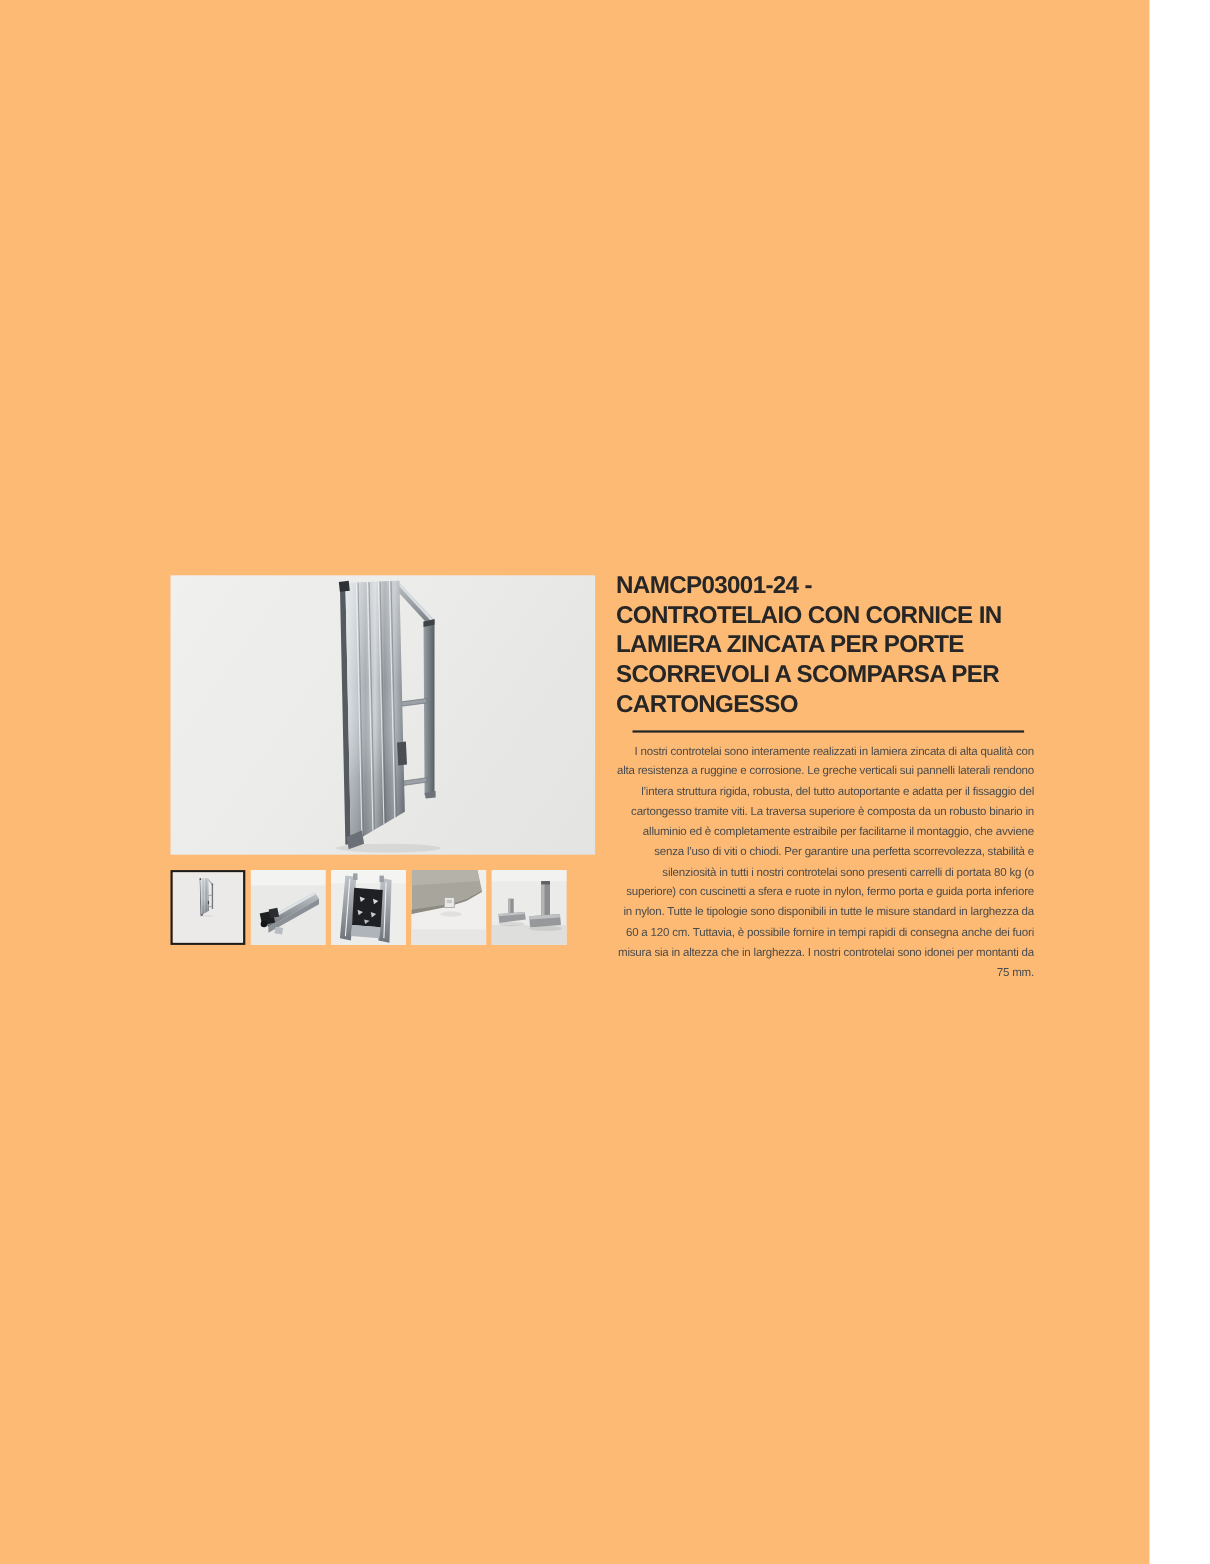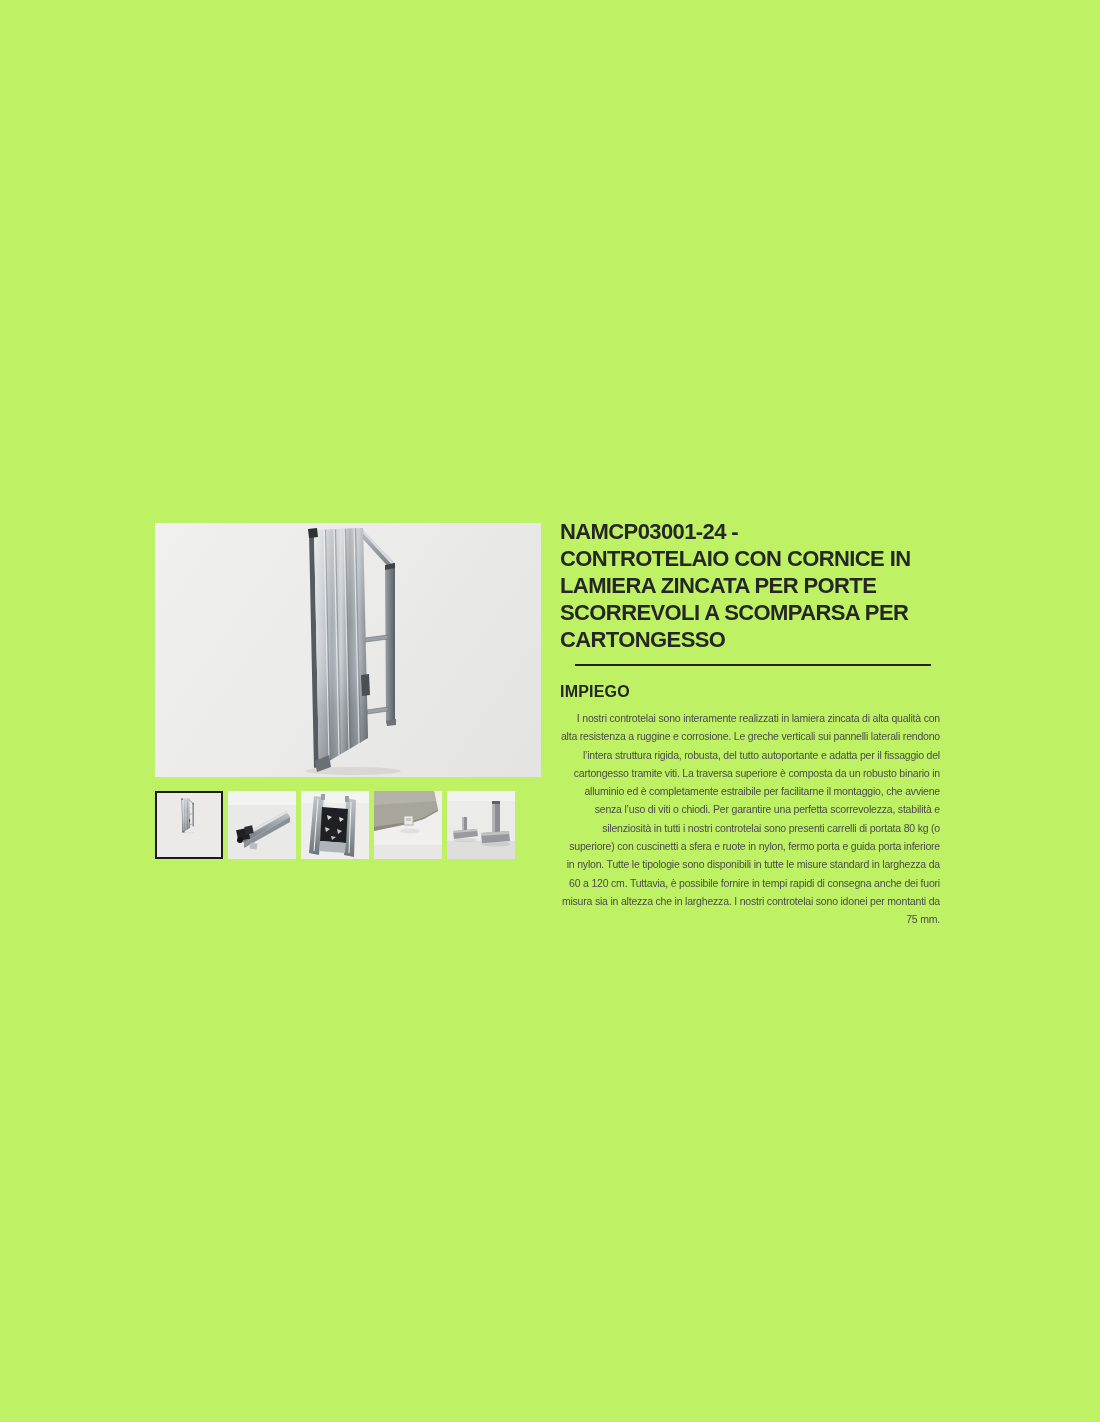--- a/index.html
+++ b/index.html
@@ -3,24 +3,25 @@
 <meta charset="utf-8">
 <style>
   html, body {
     margin: 0;
     padding: 0;
     background: #ffffff;
     font-family: "Liberation Sans", sans-serif;
   }
   .page {
     position: relative;
-    width: 1100px;
+    width: 1008px;
     height: 1422px;
-    background: #bef264;
+    background: #fdba74;
     overflow: hidden;
+    padding-left: 37px;
   }
 
   
   .main-image {
     position: absolute;
     left: 155px;
     top: 523px;
     width: 386px;
     height: 254px;
     background: linear-gradient(125deg, #f0f0ee 0%, #ebebe9 45%, #e3e3e1 100%);
@@ -248,18 +249,17 @@
 
   <div class="info-col">
     <h1 class="product-title">NAMCP03001-24 -
 CONTROTELAIO CON CORNICE IN
 LAMIERA ZINCATA PER PORTE
 SCORREVOLI A SCOMPARSA PER
 CARTONGESSO</h1>
 
     <hr class="title-separator">
 
-    <h2 class="section-heading">IMPIEGO</h2>
 
     <p class="product-description">I nostri controtelai sono interamente realizzati in lamiera zincata di alta qualità con alta resistenza a ruggine e corrosione. Le greche verticali sui pannelli laterali rendono l’intera struttura rigida, robusta, del tutto autoportante e adatta per il fissaggio del cartongesso tramite viti. La traversa superiore è composta da un robusto binario in alluminio ed è completamente estraibile per facilitarne il montaggio, che avviene senza l’uso di viti o chiodi. Per garantire una perfetta scorrevolezza, stabilità e silenziosità in tutti i nostri controtelai sono presenti carrelli di portata 80 kg (o superiore) con cuscinetti a sfera e ruote in nylon, fermo porta e guida porta inferiore in nylon. Tutte le tipologie sono disponibili in tutte le misure standard in larghezza da 60 a 120 cm. Tuttavia, è possibile fornire in tempi rapidi di consegna anche dei fuori misura sia in altezza che in larghezza. I nostri controtelai sono idonei per montanti da 75 mm.</p>
   </div>
 
 </div>
 
 </body></html>

